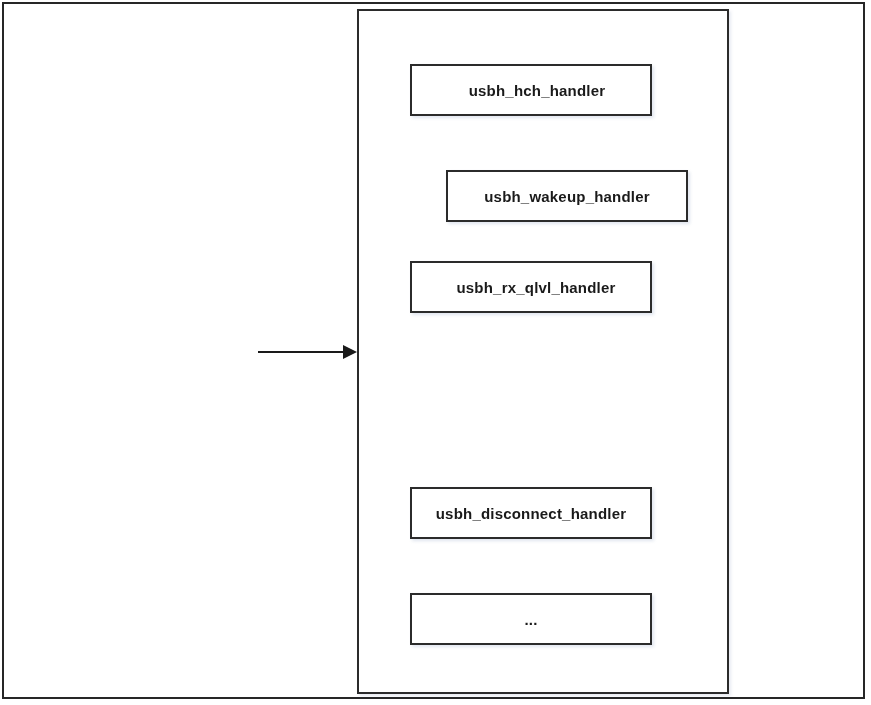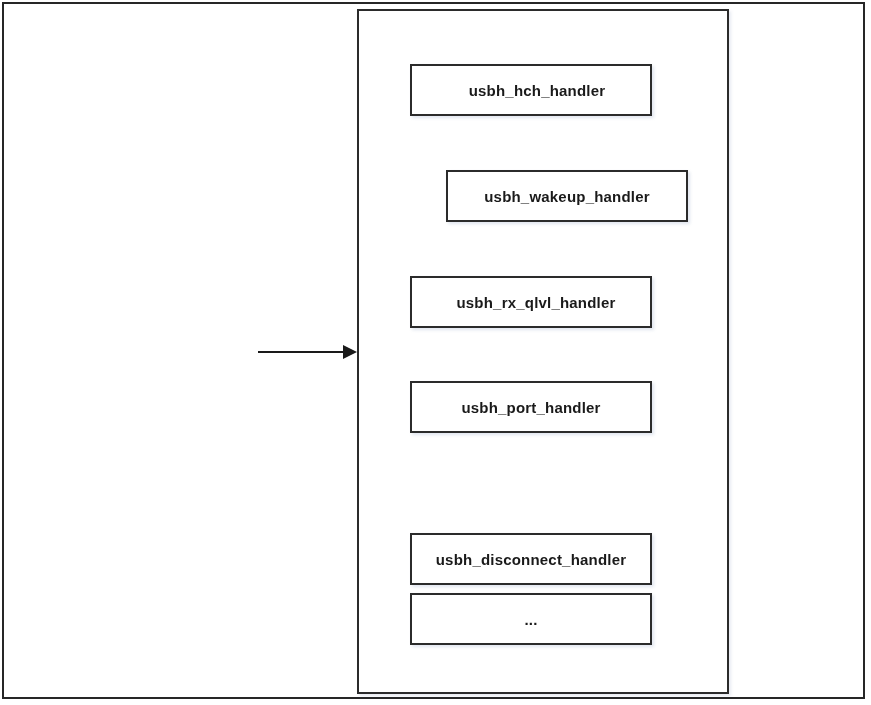--- a/index.html
+++ b/index.html
@@ -58,23 +58,23 @@
     box-sizing: border-box;
     box-shadow: 2px 2px 3px rgba(120, 140, 180, 0.18);
   }
   .handler-box {
     left: 51px;
     width: 242px;
     height: 52px;
   }
   .handler-box.h0 { top: 53px; padding-left: 12px; }
   .handler-box.h1 { top: 159px; margin-left: 36px; }
-  .handler-box.h2 { top: 265px; padding-left: 10px; }
+  .handler-box.h2 { top: 250px; padding-left: 10px; }
   .handler-box.h3 { top: 370px; }
-  .handler-box.h4 { top: 476px; margin-top: 46px; }
+  .handler-box.h4 { top: 476px; }
   .handler-box.h5 { top: 582px; }
   .arrow-line {
     position: absolute;
     left: 258px;
     top: 351px;
     width: 88px;
     height: 2px;
     background: #1a1a1a;
   }
   .arrow-head {
@@ -106,23 +106,20 @@
     </div>
 
     <div class="node-box handler-box h1">
       <span>usbh_wakeup_handler</span>
     </div>
 
     <div class="node-box handler-box h2">
       <span>usbh_rx_qlvl_handler</span>
     </div>
 
-    <div class="node-box handler-box h3">
-      <span>usbh_port_handler</span>
-    </div>
 
     <div class="node-box handler-box h4">
       <span>usbh_disconnect_handler</span>
     </div>
 
     <div class="node-box handler-box h5">
       <span>...</span>
     </div>
 
   </div>

